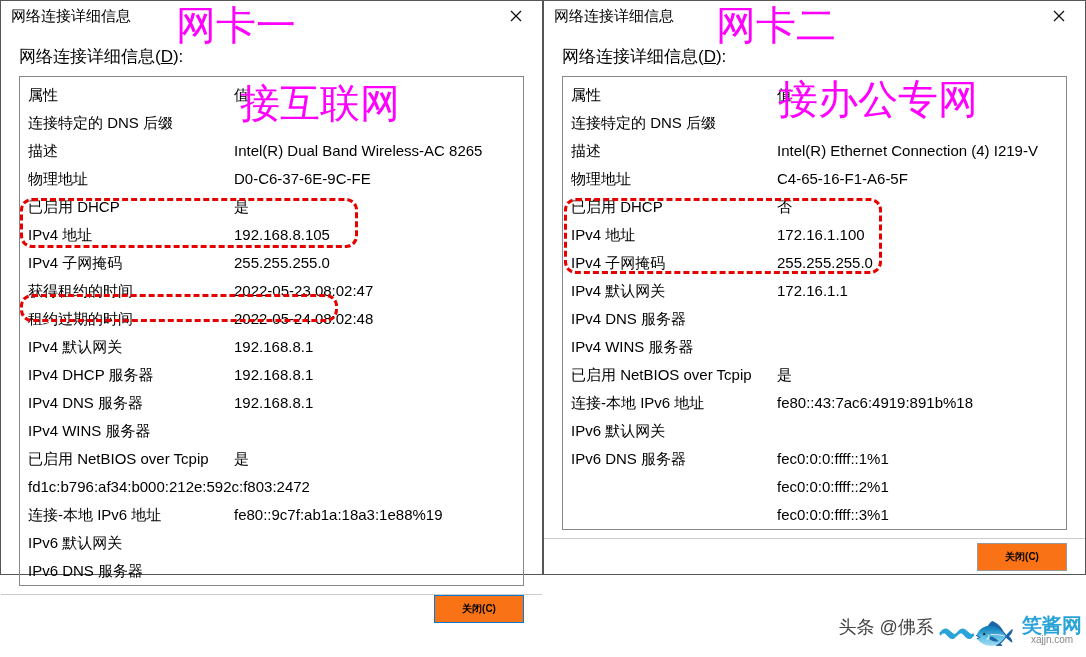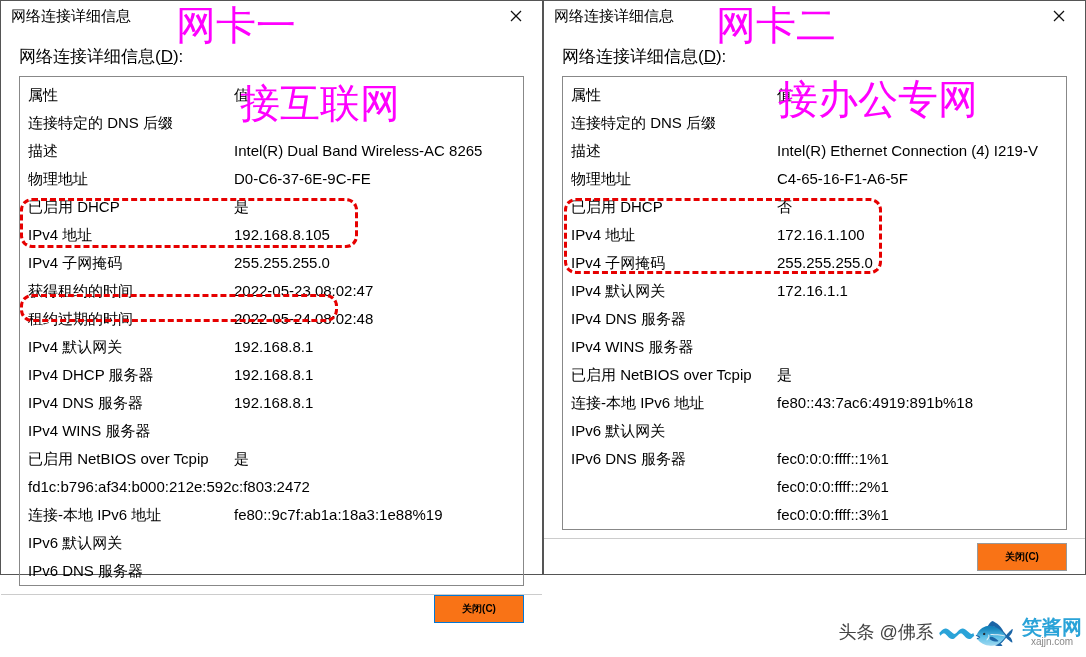--- a/index.html
+++ b/index.html
@@ -124,21 +124,20 @@
   }
 
   .watermark {
     position: absolute;
     right: 4px;
     bottom: 8px;
     font-size: 18px;
     z-index: 60;
     color: #333;
     display:flex;
-    align-items:center;
     gap:6px;
   }
   .watermark .txt1 { color:#444; }
   .watermark .fish {
     color:#2aa3d8;
     font-size:34px;
     line-height:1;
   }
   .watermark .site {
     display:flex;

